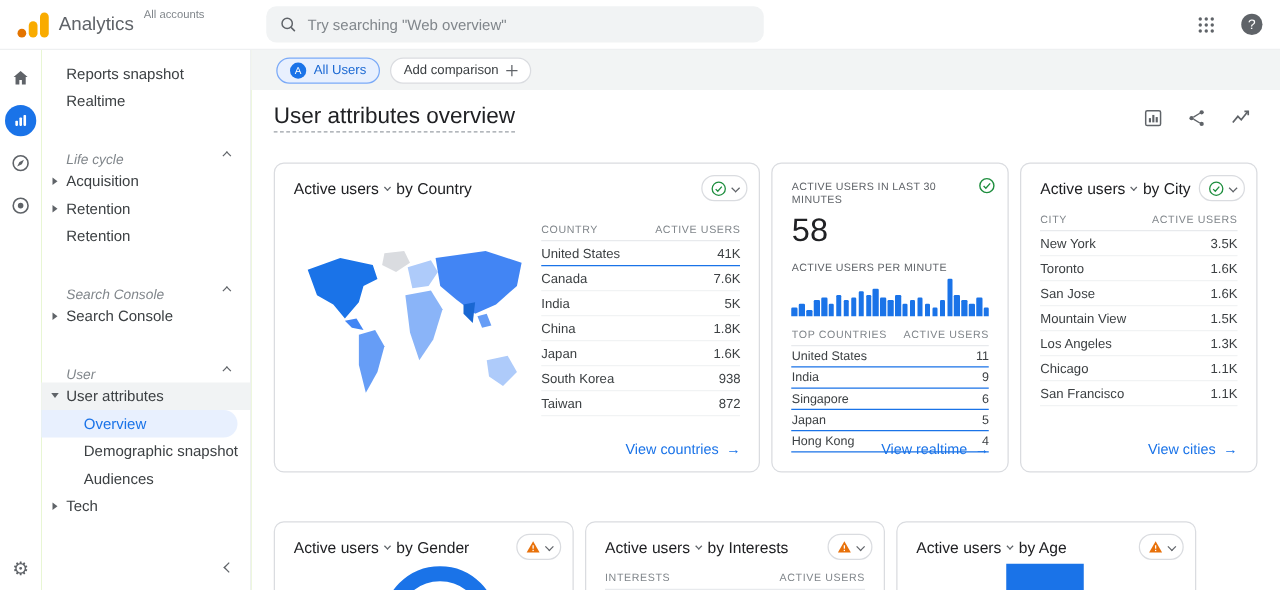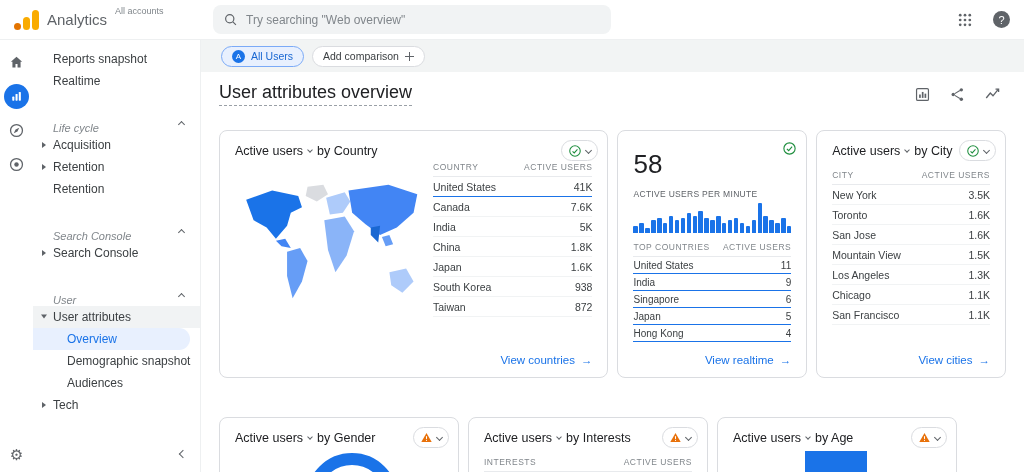--- a/index.html
+++ b/index.html
@@ -77,21 +77,21 @@
   .card.h1 { height:248px; }
   .card.h2 { height:120px; width:240px; overflow:hidden; }
   .c-country { width:390px; }
   .c-realtime { width:190px; }
   .c-city { width:190px; }
   .card-head { display:flex; align-items:center; gap:5px; font-size:12.5px; color:#202124; }
   .card-head .chev { width:4px; height:4px; margin-top:-2px; }
   .dim { color:#202124; }
   .status-btn { position:absolute; top:9px; right:9px; height:21px; border:1px solid #dadce0; border-radius:11px;
                 background:#fff; display:flex; align-items:center; gap:4px; padding:0 6px; cursor:pointer; }
-  .country-body { display:flex; gap:12px; margin-top:4px; }
+  .country-body { display:flex; gap:12px; margin-top:20px; }
   .map { width:186px; height:162px; flex:none; margin-top:6px; }
   .tbl { flex:1; }
   .tbl-head { display:flex; justify-content:space-between; font-size:8.5px; letter-spacing:.5px; color:#80868b;
               padding-bottom:4px; border-bottom:1px solid #e8eaed; }
   .t-row { display:flex; justify-content:space-between; align-items:center; height:20px; font-size:10.5px;
            color:#3c4043; border-bottom:1px solid #f1f3f4; }
   .t-row.blue { border-bottom:1.5px solid #1a73e8; }
   .card-link { position:absolute; right:15px; bottom:11px; color:#1a73e8; font-size:11.5px;
                display:flex; align-items:center; gap:6px; text-decoration:none; cursor:pointer; }
   .rt-title { font-size:8.5px; letter-spacing:.3px; color:#5f6368; padding-right:28px; }
@@ -342,20 +342,21 @@
           </div>
         </div>
 
         <a class="card-link">
           <span>View countries</span>
           <span>→</span>
         </a>
       </section>
 
       <section class="card h1 c-realtime">
+        <div class="rt-title">ACTIVE USERS IN LAST 30 MINUTES</div>
         <span class="status-btn" style="border:none;padding:0;height:16px;">
           <svg width="15" height="15" viewBox="0 0 20 20">
             <circle cx="10" cy="10" r="7.5" fill="none" stroke="#1e8e3e" stroke-width="1.5"></circle>
             <path d="M6.5 10.4l2.4 2.4 4.6-5.2" fill="none" stroke="#1e8e3e" stroke-width="1.5"></path>
           </svg>
         </span>
         <div class="rt-count">58</div>
         <div class="rt-sub">ACTIVE USERS PER MINUTE</div>
         <div class="rt-chart">
             <div class="rt-bar" style="height: 25%;"></div>

